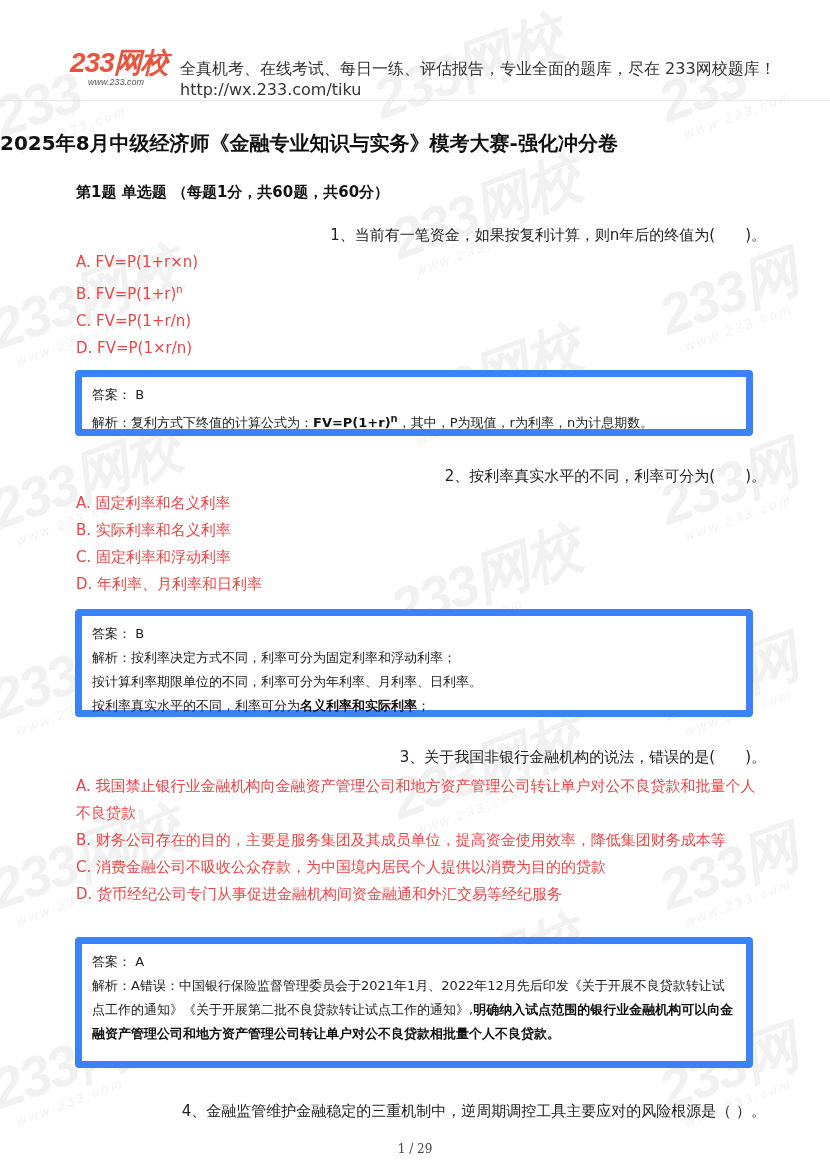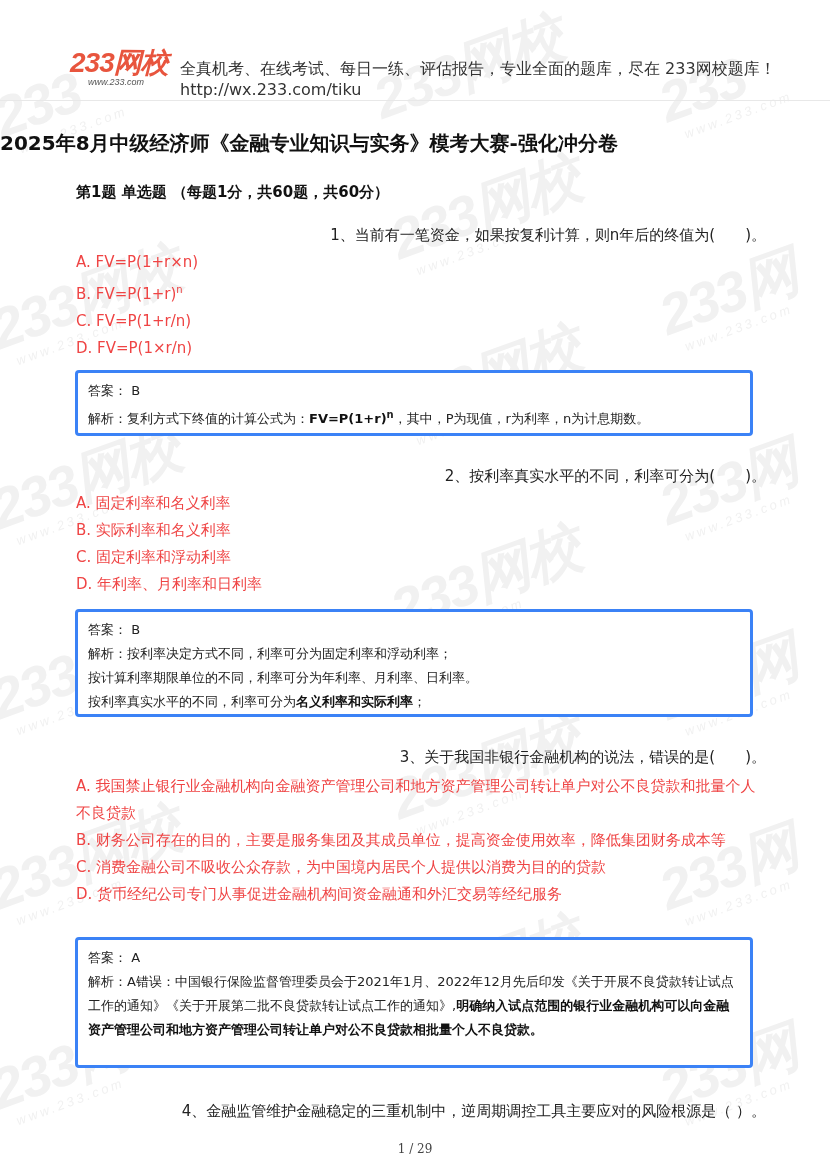--- a/index.html
+++ b/index.html
@@ -10,21 +10,21 @@
   .header{position:absolute;left:0;top:0;width:830px;height:100px;border-bottom:1px solid #e8e8e8;z-index:1;}
   .logo{position:absolute;left:70px;top:49px;}
   .logo .main{font-family:"Liberation Sans",sans-serif;font-style:italic;font-weight:bold;font-size:28px;color:#e8553e;line-height:28px;letter-spacing:-1px;}
   .logo .sub{font-family:"Liberation Sans",sans-serif;font-style:italic;font-size:9px;color:#555;margin-left:18px;line-height:10px;}
   .slogan{position:absolute;left:180px;top:59px;font-size:16px;color:#333;}
   .title{position:absolute;left:0;width:830px;top:130px;font-weight:bold;font-size:20px;color:#111;z-index:1;}
   .section{position:absolute;left:76px;top:183px;font-weight:bold;font-size:15px;color:#111;z-index:1;}
   .q{position:absolute;left:76px;width:690px;z-index:1;}
   .q .stem{font-size:15px;line-height:27px;color:#222;text-align:right;}
   .q .opt{font-size:15px;line-height:27px;color:#ef4444;}
-  .ans{position:absolute;left:75px;width:678px;border:3px solid #3b82f6;border-radius:4px;background:#fff;z-index:1;padding:6px 10px;box-sizing:border-box;font-size:13px;line-height:24px;color:#222;}
+  .ans{position:absolute;left:75px;width:678px;border:7px solid #3b82f6;border-radius:4px;background:#fff;z-index:1;padding:6px 10px;box-sizing:border-box;font-size:13px;line-height:24px;color:#222;}
   .ans b{font-weight:bold;color:#111;}
   sup{font-size:10px;}
   .page{position:absolute;left:0;width:830px;top:1142px;text-align:center;font-family:"DejaVu Serif",serif;font-size:12px;color:#444;z-index:1;}
 </style>
 </head>
 <body>
 
 <div class="wm" style="left:-5px;top:70px;">
     <div class="big">233</div>
     <div class="small">www.233.com</div>

